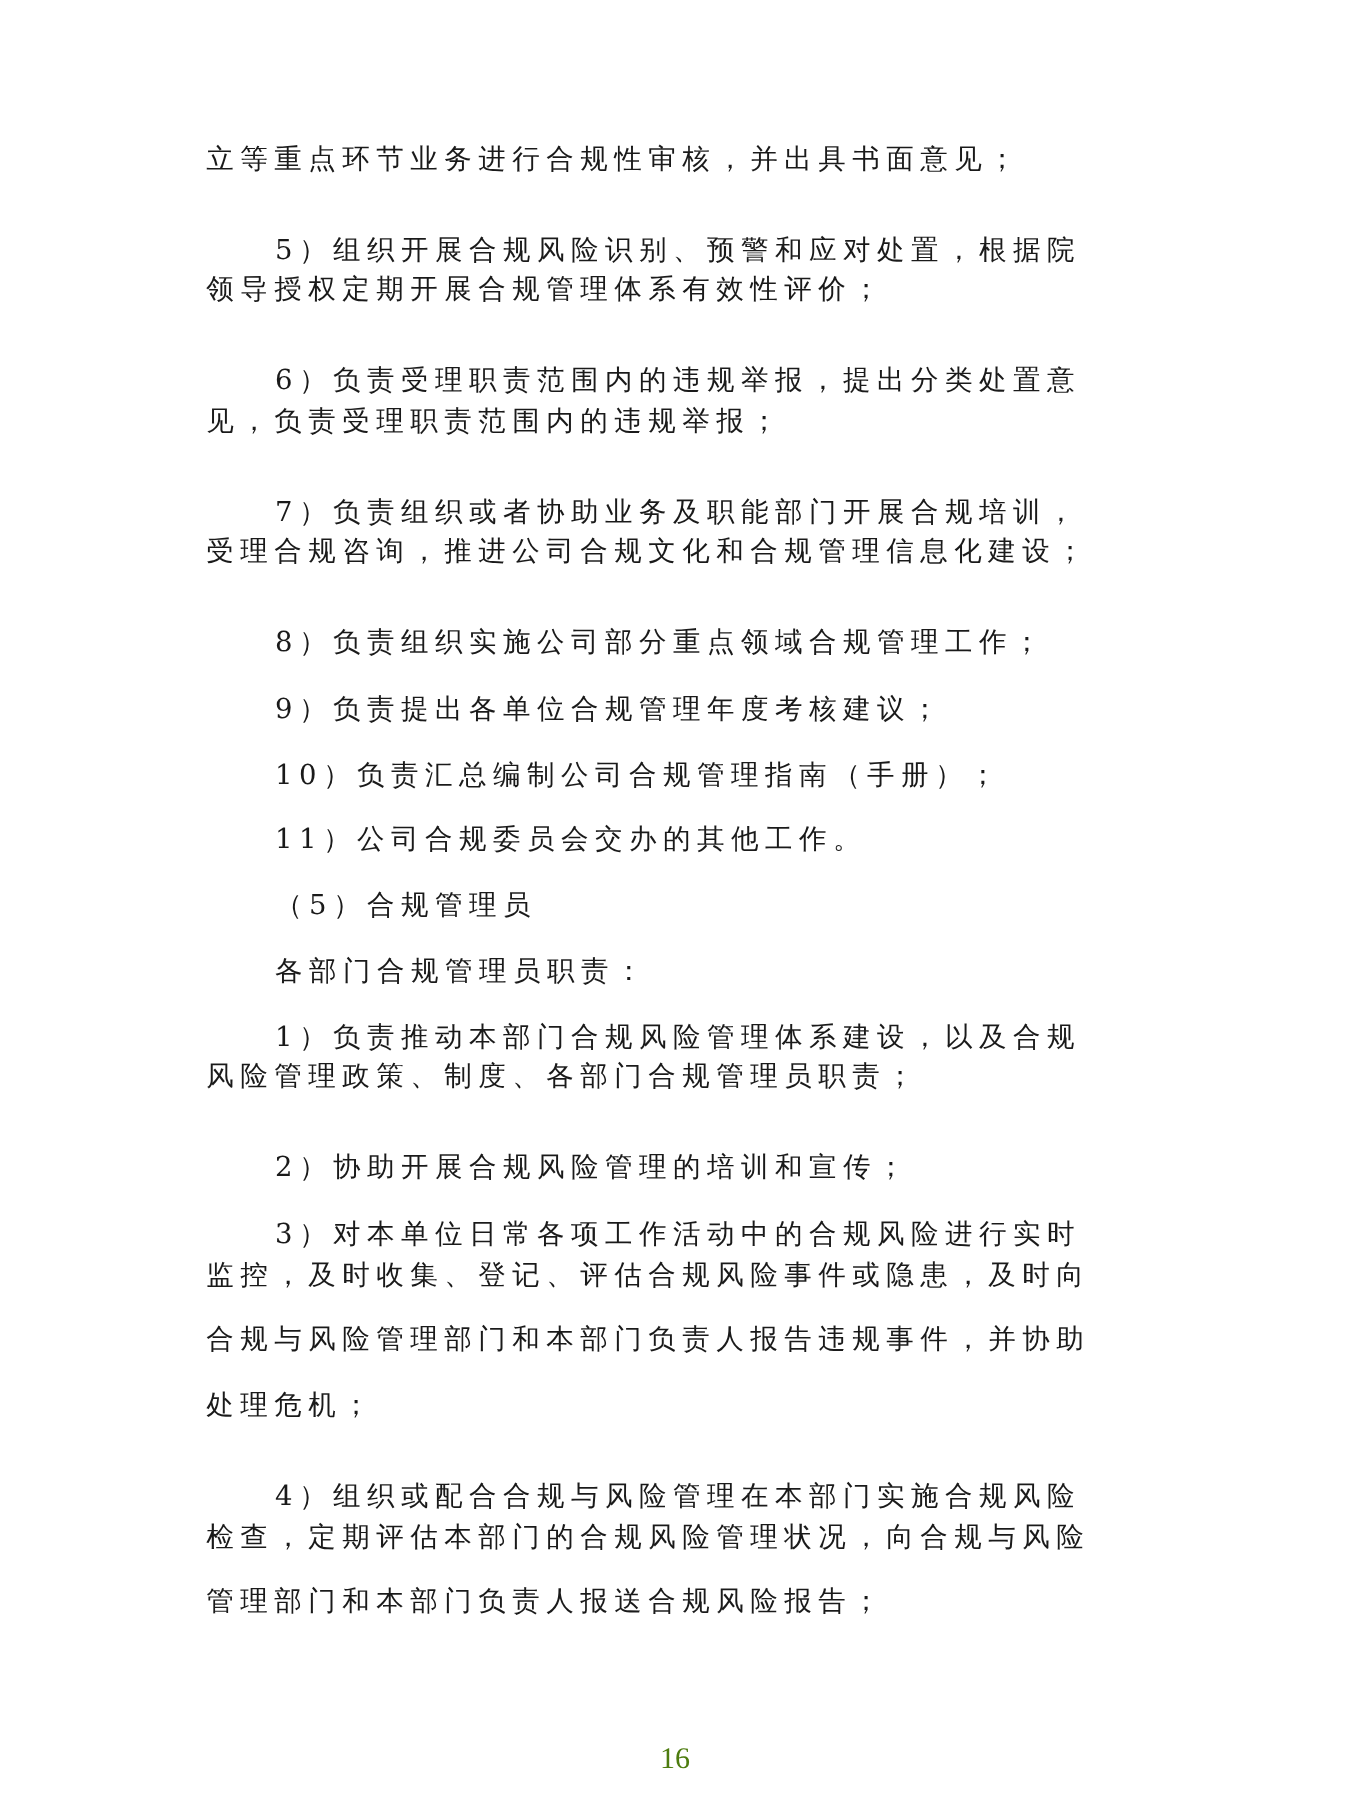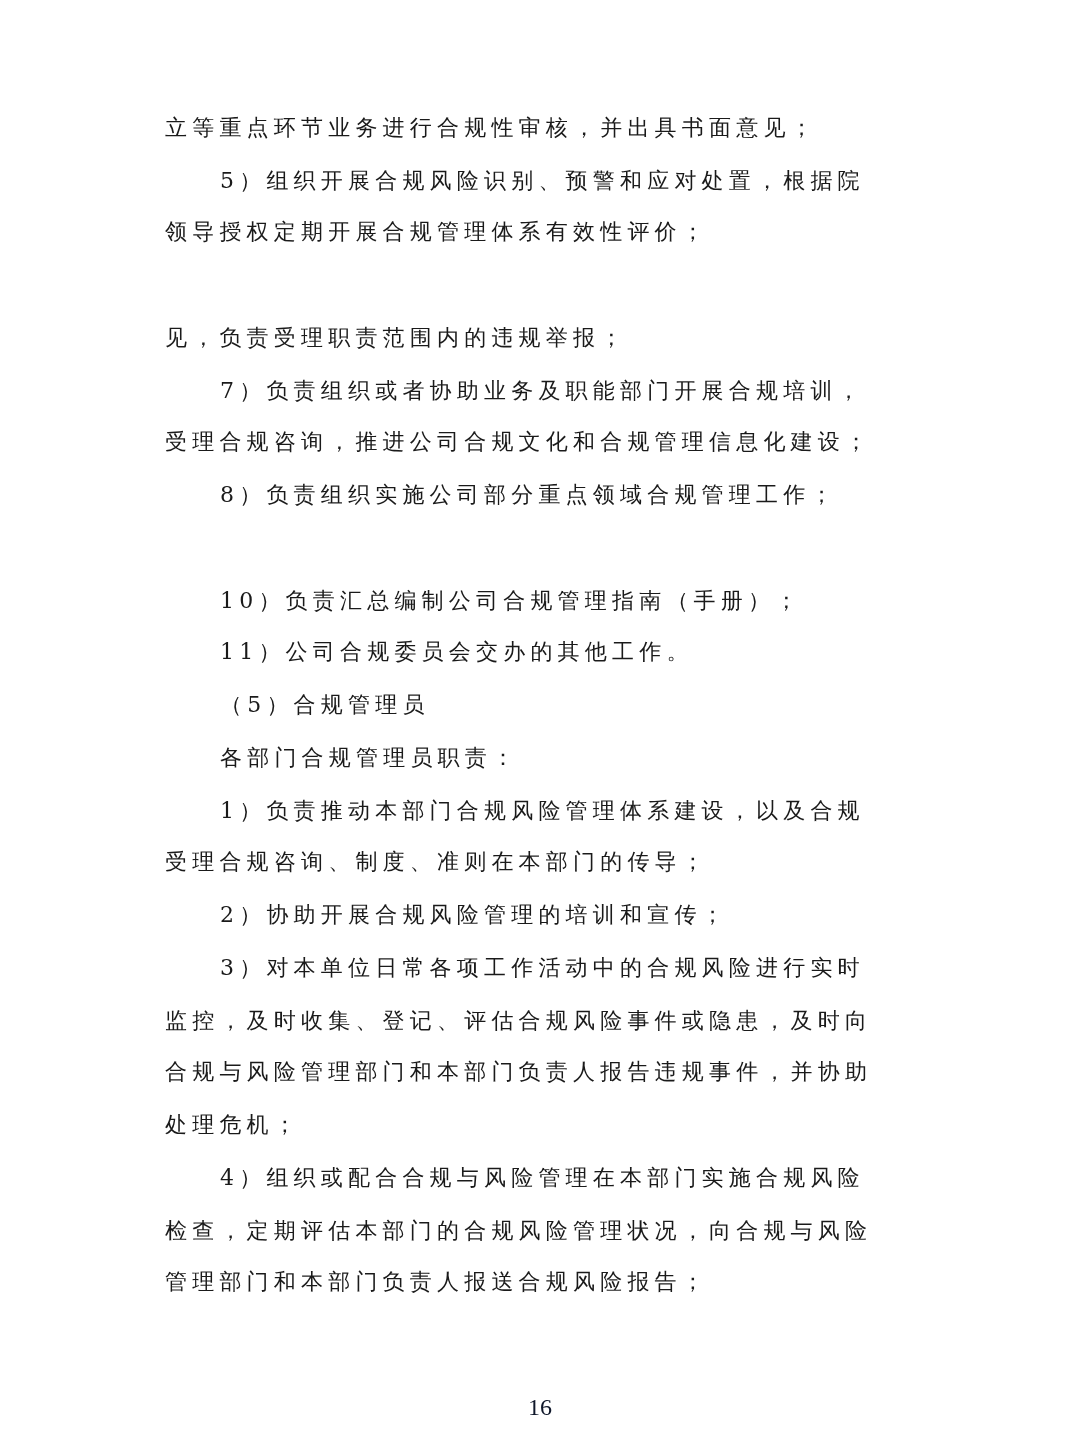--- a/index.html
+++ b/index.html
@@ -25,49 +25,51 @@
     .line {
       position: absolute;
       left: 165px;
       width: 760px;
       font-size: 22px;
       letter-spacing: 5.2px;
       white-space: nowrap;
       line-height: 36px;
       height: 36px;
     }
-    .indent { left: 220px; }
+    .indent { left: 220px; margin-top: 20px; }
     .page-number {
       position: absolute;
       left: 0;
       width: 1080px;
       top: 1394px;
       text-align: center;
       font-family: "Liberation Serif", "DejaVu Serif", serif;
       font-size: 24px;
-      color: #0f172a;
+      color: #4d7c0f;
     }
   </style>
 </head>
 <body>
 
 <div class="page">
   <div class="line" style="top:110px">立等重点环节业务进行合规性审核，并出具书面意见；</div>
   <div class="line indent" style="top:163px">5）组织开展合规风险识别、预警和应对处置，根据院</div>
   <div class="line" style="top:214px">领导授权定期开展合规管理体系有效性评价；</div>
+  <div class="line indent" style="top:267px">6）负责受理职责范围内的违规举报，提出分类处置意</div>
   <div class="line" style="top:320px">见，负责受理职责范围内的违规举报；</div>
   <div class="line indent" style="top:373px">7）负责组织或者协助业务及职能部门开展合规培训，</div>
   <div class="line" style="top:424px">受理合规咨询，推进公司合规文化和合规管理信息化建设；</div>
   <div class="line indent" style="top:477px">8）负责组织实施公司部分重点领域合规管理工作；</div>
+  <div class="line indent" style="top:530px">9）负责提出各单位合规管理年度考核建议；</div>
   <div class="line indent" style="top:583px">10）负责汇总编制公司合规管理指南（手册）；</div>
   <div class="line indent" style="top:634px">11）公司合规委员会交办的其他工作。</div>
   <div class="line indent" style="top:687px">（5）合规管理员</div>
   <div class="line indent" style="top:740px">各部门合规管理员职责：</div>
   <div class="line indent" style="top:793px">1）负责推动本部门合规风险管理体系建设，以及合规</div>
-  <div class="line" style="top:844px">受理合规咨询、制度、准则在本部门的传导；</div>
+  <div class="line" style="top:844px">风险管理政策、制度、各部门合规管理员职责；</div>
   <div class="line indent" style="top:897px">2）协助开展合规风险管理的培训和宣传；</div>
   <div class="line indent" style="top:950px">3）对本单位日常各项工作活动中的合规风险进行实时</div>
   <div class="line" style="top:1054px">合规与风险管理部门和本部门负责人报告违规事件，并协助</div>
   <div class="line" style="top:1003px">监控，及时收集、登记、评估合规风险事件或隐患，及时向</div>
   <div class="line" style="top:1107px">处理危机；</div>
   <div class="line indent" style="top:1160px">4）组织或配合合规与风险管理在本部门实施合规风险</div>
   <div class="line" style="top:1213px">检查，定期评估本部门的合规风险管理状况，向合规与风险</div>
   <div class="line" style="top:1264px">管理部门和本部门负责人报送合规风险报告；</div>
 
   <div class="page-number">16</div>

